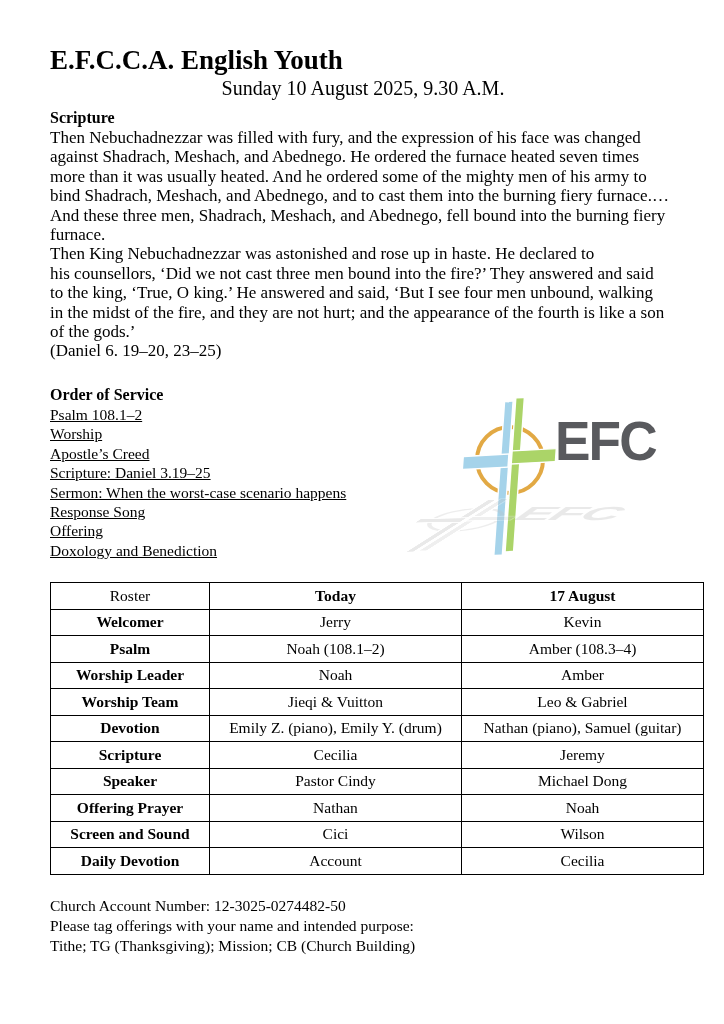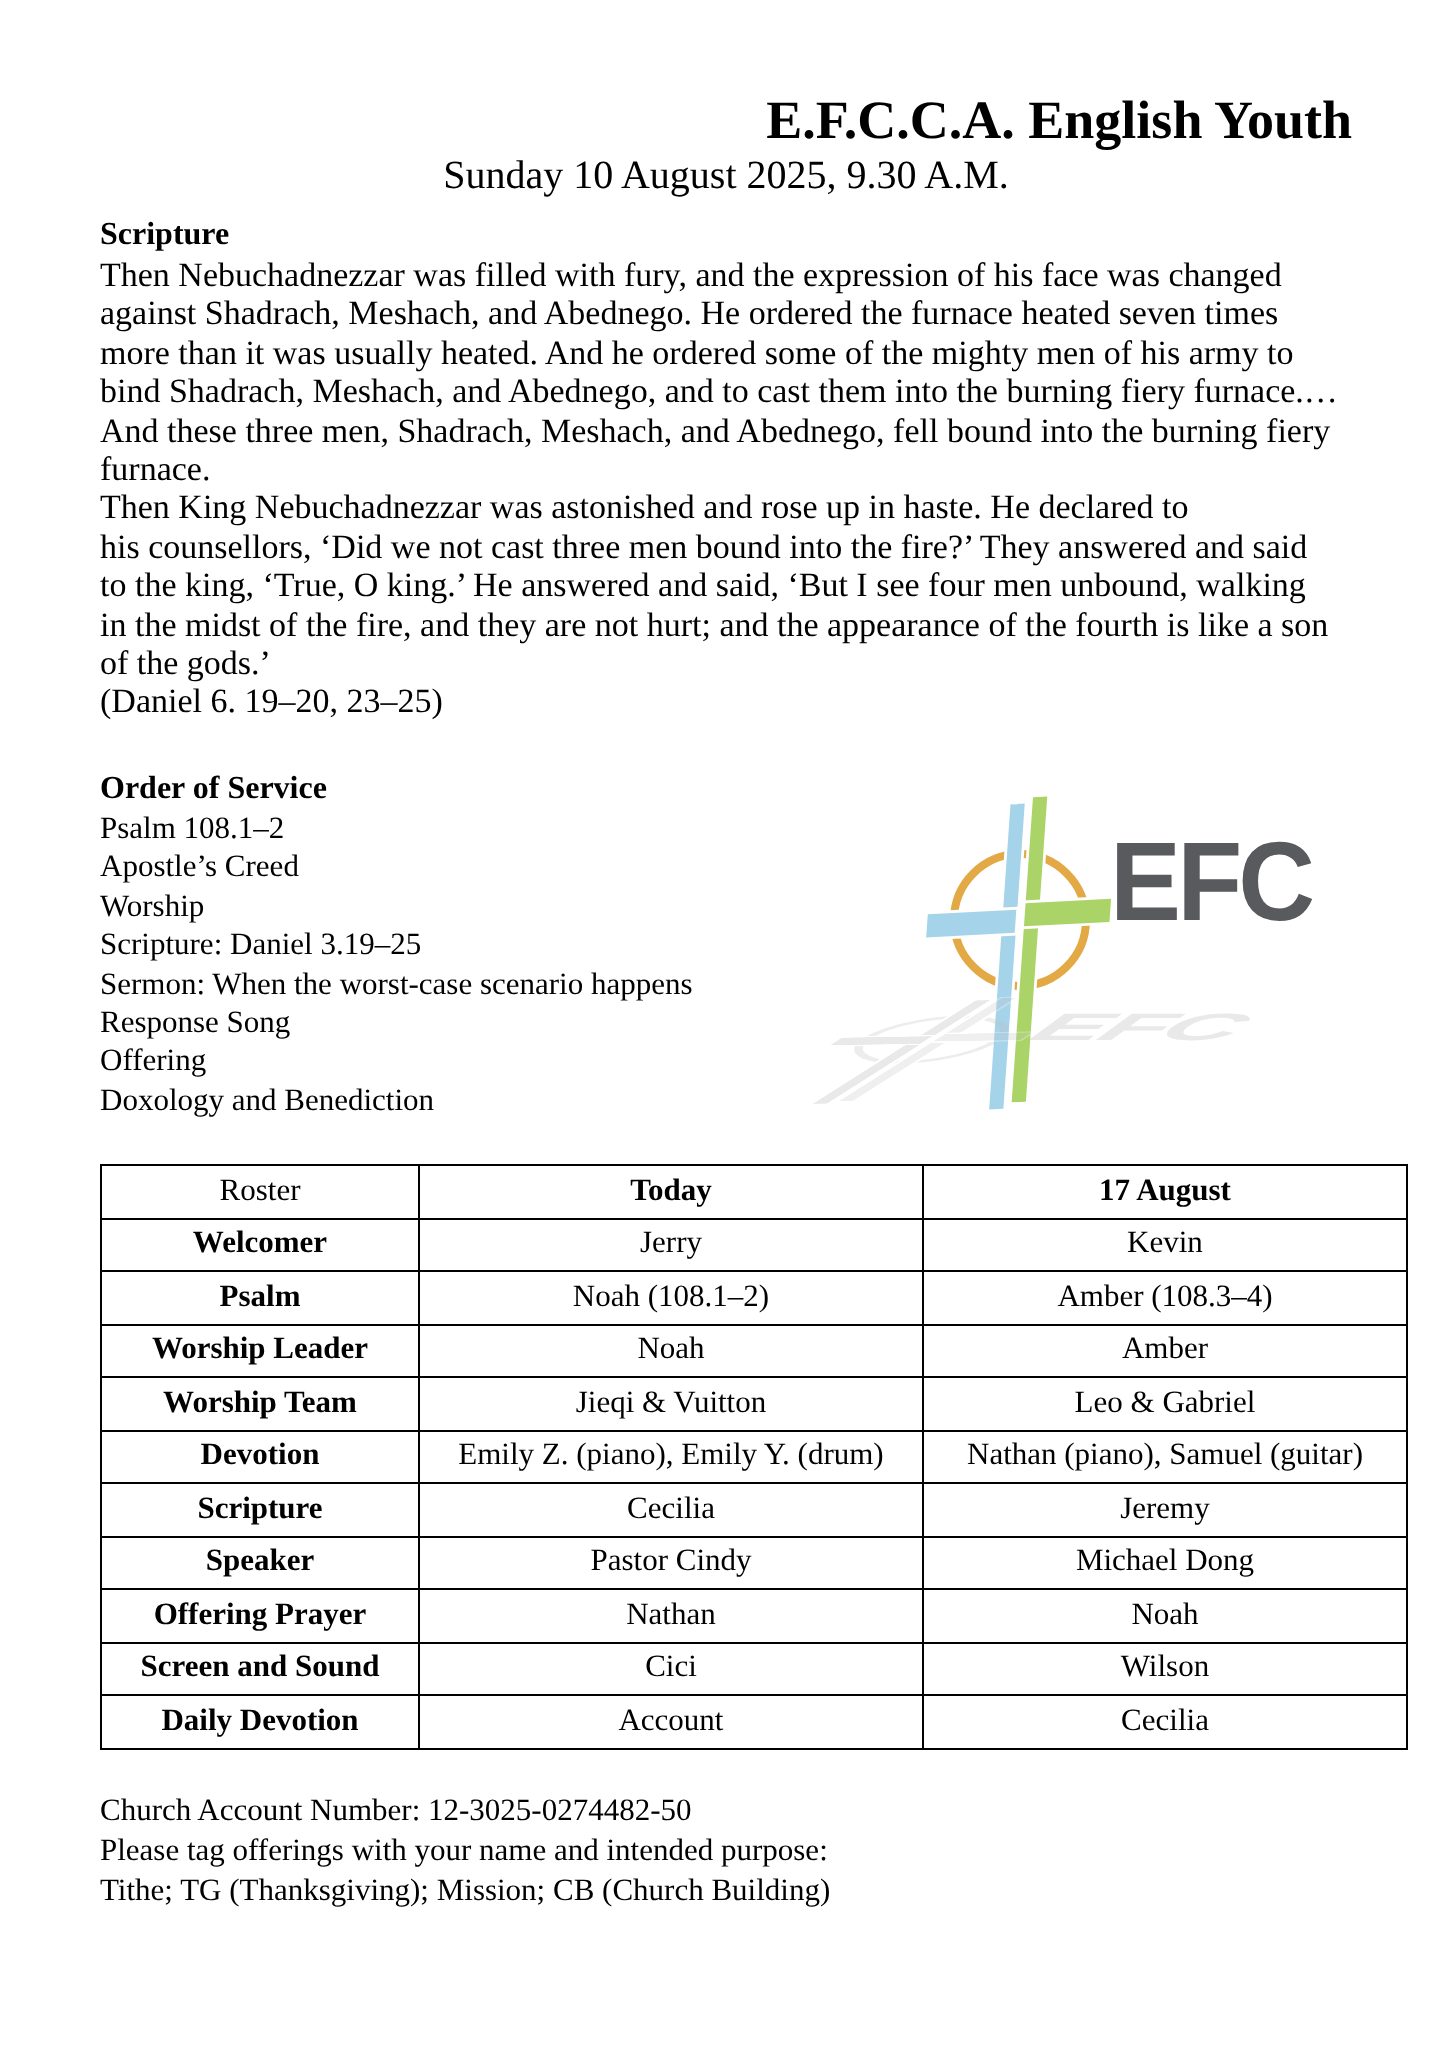--- a/index.html
+++ b/index.html
@@ -5,29 +5,29 @@
   html,body { margin:0; padding:0; }
   body {
     width:724px; height:1024px;
     background:#ffffff; color:#000;
     font-family:"Liberation Serif", serif;
     overflow:hidden;
   }
   .page { position:relative; width:724px; height:1024px; background:#fff; }
   .content { padding:44px 48px 0 50px; }
 
-  .title { text-align:right; font-size:27px; font-weight:bold; line-height:32px; margin:0; }
+  .title { text-align:left; font-size:27px; font-weight:bold; line-height:32px; margin:0; }
   .subtitle { text-align:center; font-size:20px; line-height:25px; margin:0; }
 
   .section-heading { font-size:16px; font-weight:bold; line-height:20px; margin-top:7px; }
   .body-text { font-size:17px; line-height:19.4px; white-space:pre-line; }
 
   .order-section { margin-top:24px; position:relative; }
   .order-list { font-size:15.5px; line-height:19.4px; }
-  .order-item { white-space:nowrap; }
+  .order-item { white-space:nowrap;text-decoration:underline; }
 
   
   .logo { position:absolute; left:425px; top:393px; width:245px; height:168px; }
   .logo svg { position:absolute; left:0; top:0; }
   .efc-text {
     position:absolute; left:130px; top:20px;
     font-family:"Liberation Sans", sans-serif; font-weight:bold;
     font-size:56px; line-height:56px; color:#595a5e;
     letter-spacing:-2px; transform:scaleX(.95); transform-origin:left top;
   }
@@ -76,22 +76,22 @@
 his counsellors, ‘Did we not cast three men bound into the fire?’ They answered and said
 to the king, ‘True, O king.’ He answered and said, ‘But I see four men unbound, walking
 in the midst of the fire, and they are not hurt; and the appearance of the fourth is like a son
 of the gods.’
 (Daniel 6. 19–20, 23–25)</div>
 
     <div class="order-section">
       <div class="section-heading" style="margin-top:12px;">Order of Service</div>
       <div class="order-list">
         <div class="order-item">Psalm 108.1–2</div>
+        <div class="order-item">Worship</div>
         <div class="order-item">Apostle’s Creed</div>
-        <div class="order-item">Worship</div>
         <div class="order-item">Scripture: Daniel 3.19–25</div>
         <div class="order-item">Sermon: When the worst-case scenario happens</div>
         <div class="order-item">Response Song</div>
         <div class="order-item">Offering</div>
         <div class="order-item">Doxology and Benediction</div>
       </div>
     </div>
   </div>
 
   <div class="logo">

